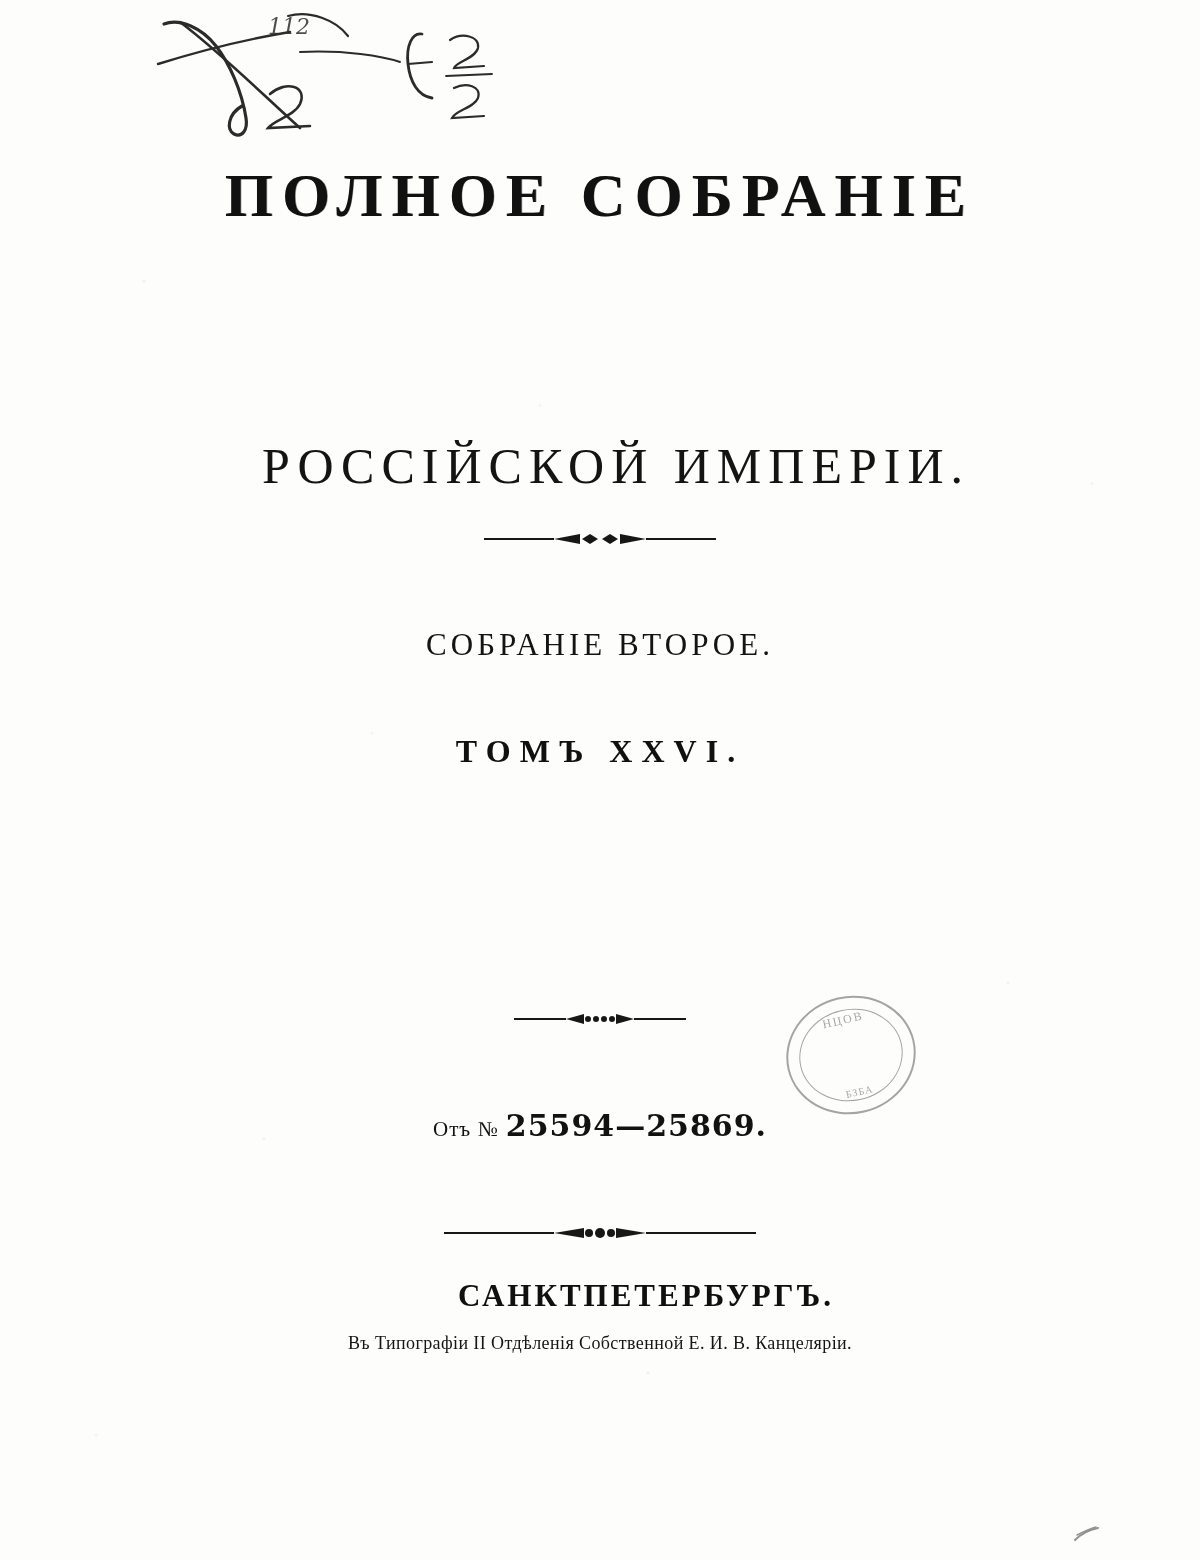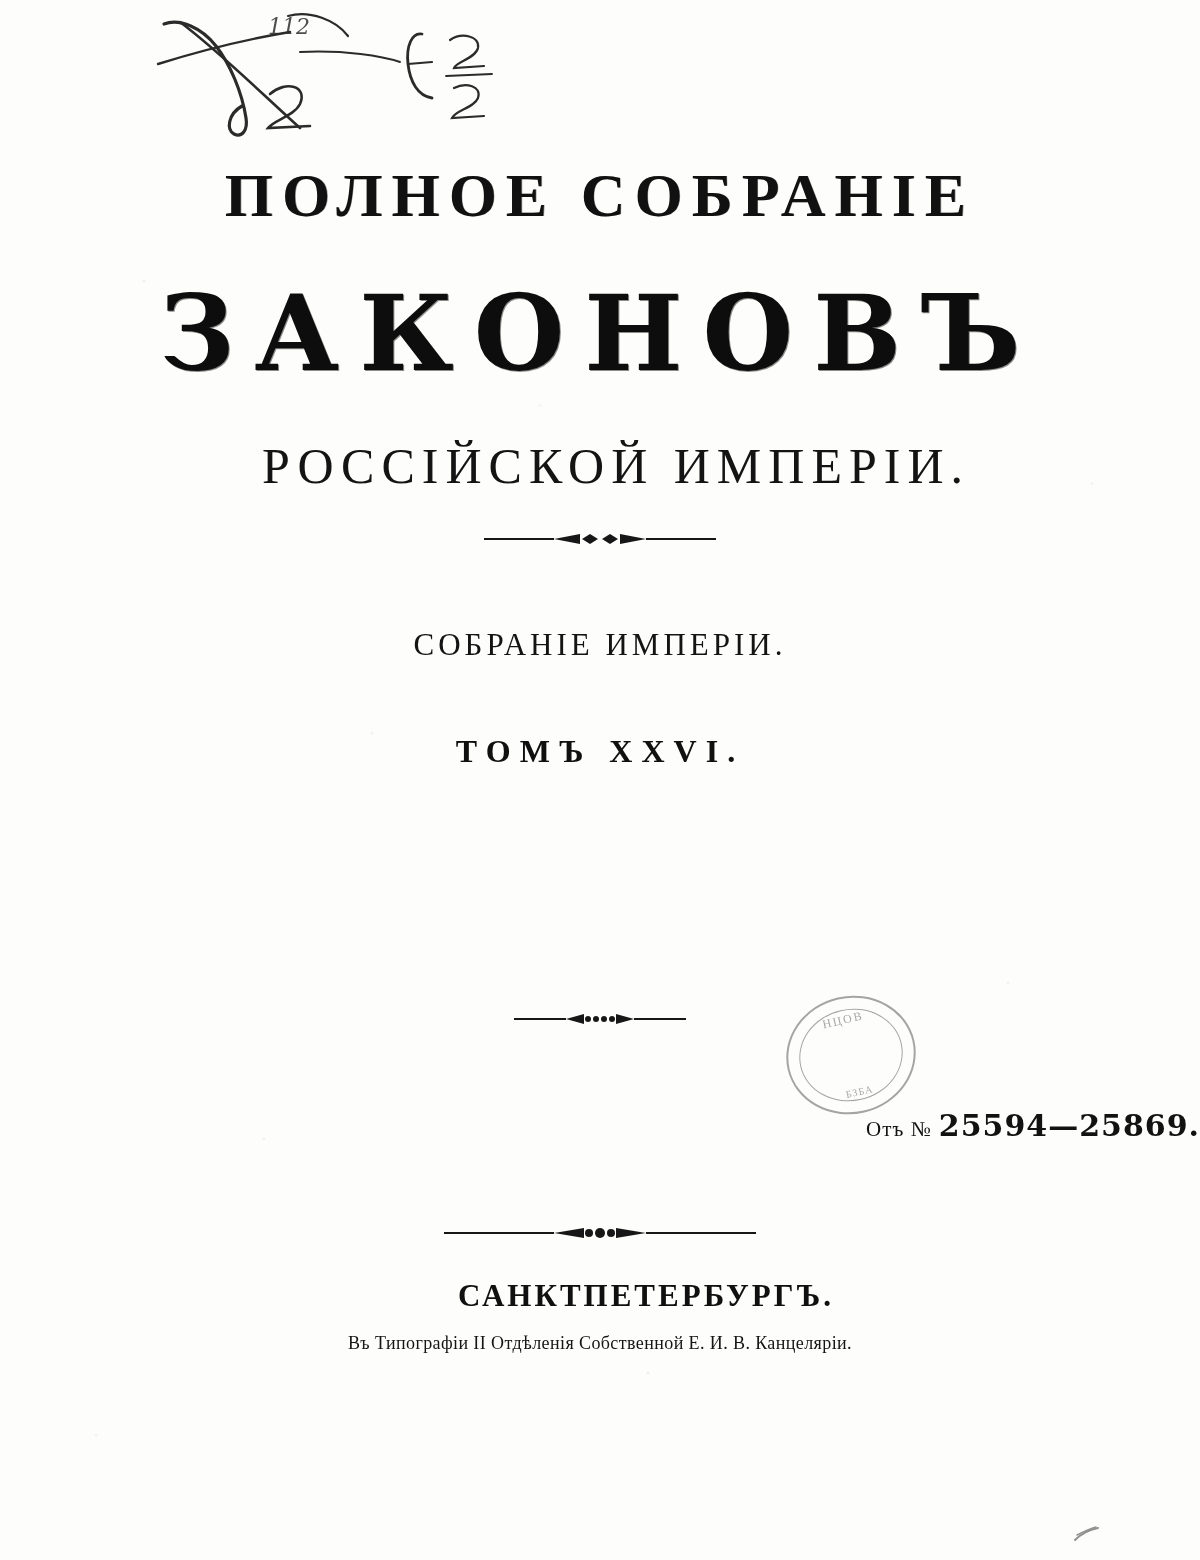--- a/index.html
+++ b/index.html
@@ -150,21 +150,20 @@
     font-size: 46px; letter-spacing: 1px;
     font-weight: 700;
     font-family: "DejaVu Serif", serif;
     color: #0f0f0f;
   }
   .line-range {
     position: absolute; top: 1108px; left: 0;
     font-size: 27px;
     font-family: "Liberation Serif", serif;
     color: #121212;
-    text-align: right;
   }
   .line-range .small {
     font-size: 21px;
     letter-spacing: 1px;
   }
   .line-range .num {
     font-weight: 700;
     font-size: 30px;
     letter-spacing: 1px;
     font-family: "DejaVu Serif", serif;
@@ -251,33 +250,32 @@
       <path d="M272 28 C 262 26, 256 40, 258 58 C 260 76, 268 90, 282 92" stroke="#2b2b2b" stroke-width="2.8" stroke-linecap="round" fill="none"></path>
       <path d="M258 58 L 282 56" stroke="#2b2b2b" stroke-width="2.2" stroke-linecap="round" fill="none"></path>
       <path d="M300 34 C 312 26, 330 30, 328 42 C 326 52, 306 56, 304 62 L 334 60" stroke="#2b2b2b" stroke-width="2.2" stroke-linecap="round" fill="none"></path>
       <path d="M296 70 L 342 68" stroke="#2b2b2b" stroke-width="1.8" stroke-linecap="round" fill="none"></path>
       <path d="M304 82 C 316 76, 332 80, 328 92 C 324 102, 306 104, 302 112 L 334 110" stroke="#2b2b2b" stroke-width="2.2" stroke-linecap="round" fill="none"></path>
     </svg>
     <span class="annot-text" style="left:118px; top:8px; font-size:22px;">112</span>
   </div>
 
   <div class="title-1 center">ПОЛНОЕ СОБРАНІЕ</div>
-  <div class="title-2 center">ЗАКОНОВЪ</div>
   <div class="title-3 center">РОССІЙСКОЙ ИМПЕРІИ.</div>
 
   <div class="orn orn-1">
     <div class="bar" style="width:70px;"></div>
     <div class="tri-l"></div>
     <div class="lozenge"></div>
     <div class="lozenge"></div>
     <div class="tri-r"></div>
     <div class="bar" style="width:70px;"></div>
   </div>
 
-  <div class="line-coll center">СОБРАНІЕ ИМПЕРІИ.</div>
+  <div class="line-coll center">СОБРАНІЕ ВТОРОЕ.</div>
   <div class="line-vol center">ТОМЪ XXVI.</div>
 
   <div class="orn orn-2">
     <div class="bar" style="width:52px;"></div>
     <div class="tri-l" style="border-right-width:18px;"></div>
     <div class="dot"></div>
     <div class="dot"></div>
     <div class="dot"></div>
     <div class="dot"></div>
     <div class="tri-r" style="border-left-width:18px;"></div>

